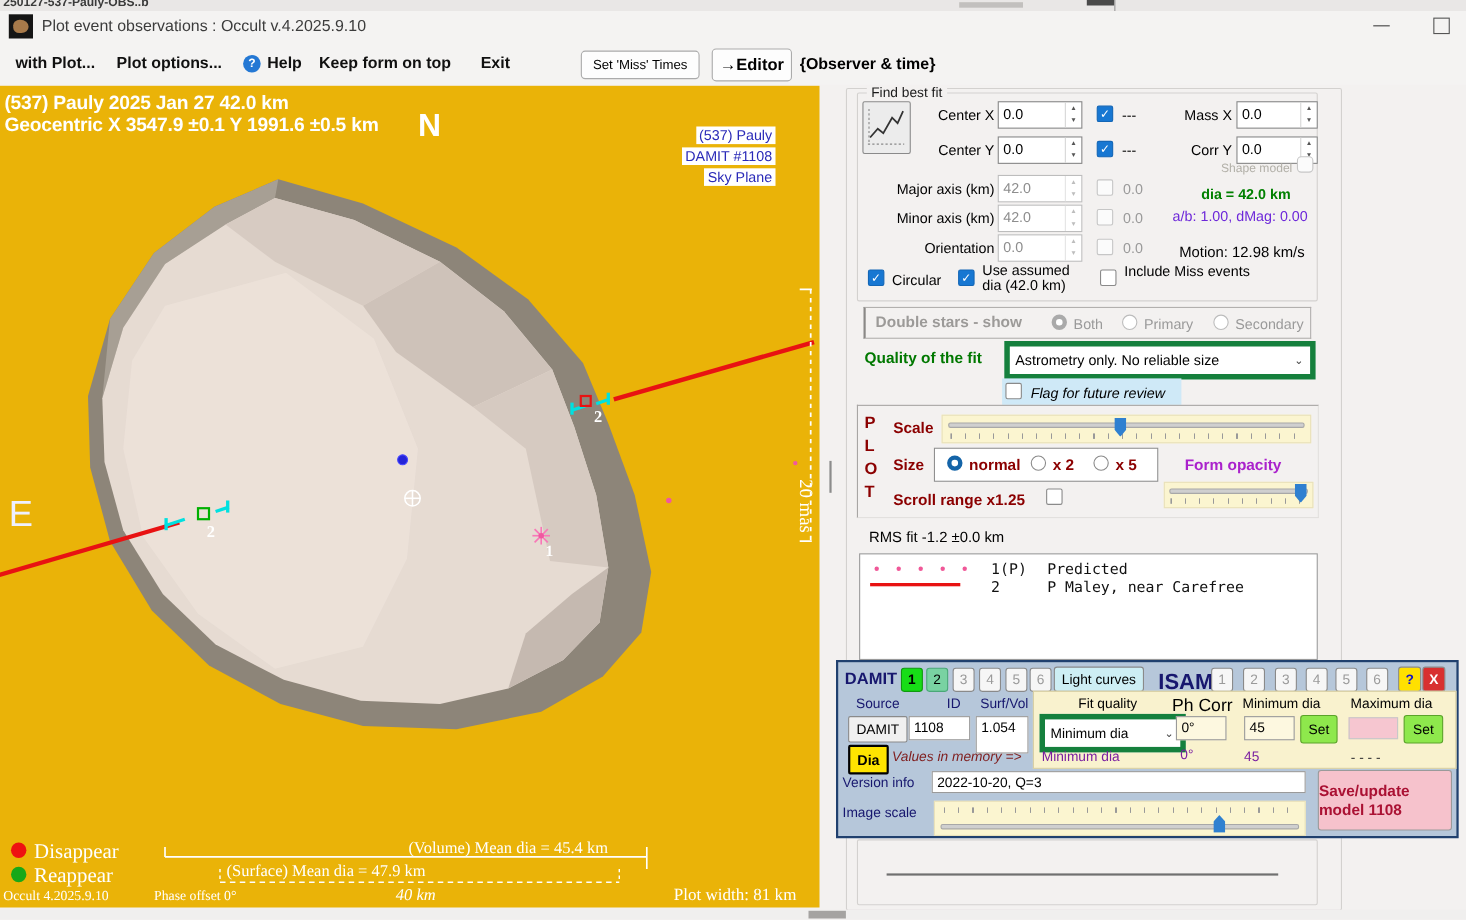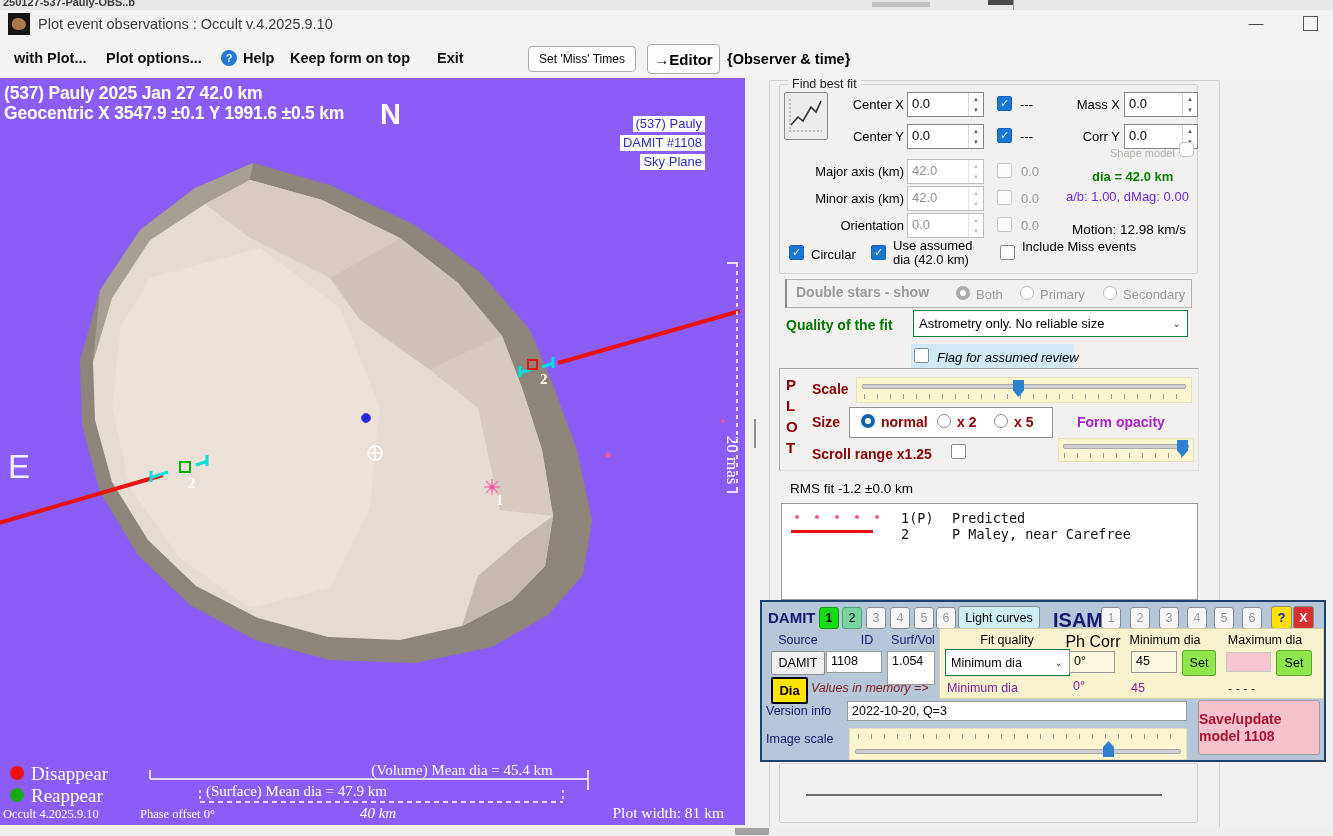--- a/index.html
+++ b/index.html
@@ -21,21 +21,21 @@
   
   .menubar{left:0;top:37px;width:1333px;height:40px;background:#f4f3f2}
   .mitem{top:50px;font-size:14.5px;font-weight:600;color:#101010;white-space:nowrap}
   .helpicon{left:221px;top:50px;width:16px;height:16px;border-radius:50%;background:#2478d4;color:#fff;
             font-size:11px;font-weight:bold;text-align:center;line-height:16px}
   .btn{border:1px solid #ababab;border-radius:4px;background:#fdfdfd;display:flex;align-items:center;justify-content:center;white-space:nowrap}
   .missbtn{left:528px;top:46px;width:106px;height:24px;font-size:12px}
   .editbtn{left:647px;top:44px;width:71px;height:28px;font-size:15px;font-weight:bold}
   .obstime{left:727px;top:51px;font-size:14.5px;font-weight:600}
   
-  .plotwrap{left:0;top:78px;width:745px;height:747px;background:#8b5cf6}
+  .plotwrap{left:0;top:78px;width:745px;height:747px;background:#eab308}
   .overlaylabels{left:586px;top:114px;width:119px;text-align:right}
   .overlaylabels div{margin-bottom:1px}
   .overlaylabels span{display:inline-block;background:#fff;color:#2a2ab8;font-size:13px;padding:0 3px 1px 3px}
   
   .gb{border:1px solid #d3d1cf;border-radius:2px}
   .gleg{position:absolute;top:-8px;left:8px;background:#f3f1f0;padding:0 4px;font-size:12.5px;color:#1a1a1a;white-space:nowrap}
   .spin{display:flex;border:1px solid #868686;background:#fff;font-size:13px;align-items:stretch}
   .spin .val{flex:1;padding:3px 0 0 4px}
   .sbtns{width:14px;display:flex;flex-direction:column;justify-content:space-around;align-items:center;
          border-left:1px solid #d6d6d6;color:#555;font-size:6px;line-height:1}
@@ -48,21 +48,21 @@
   .rad{width:14px;height:14px;border-radius:50%;border:1px solid #8a8a8a;background:#fff;box-sizing:border-box}
   .rad.on{border:4.5px solid #1464a8}
   .rad.disoff{border-color:#bcbcbc}
   .rad.dison{border:4.5px solid #aaaaaa}
   .gray{color:#9a9a9a}
   .green{color:#008000;font-weight:bold}
   .blue{color:#6d28d9}
   .navy{color:#17176e}
   .maroon{color:#8b0000;font-weight:bold}
   .purple{color:#aa22cc;font-weight:bold}
-  .cbo{border:1px solid #15803d;background:#fff;font-size:13px;display:flex;align-items:center;padding-left:5px}
+  .cbo{border:5px solid #15803d;background:#fff;font-size:13px;display:flex;align-items:center;padding-left:5px}
   .cbo .ar{margin-left:auto;padding-right:6px;color:#444;font-size:10px}
   .inp{border:1px solid #9a9a9a;background:#fff;font-size:12.5px;padding:2px 0 0 4px;box-sizing:border-box;white-space:nowrap;overflow:hidden}
   .sldr{background:#fbf5d0;border:1px solid #e9e1ba}
   .groove{position:absolute;height:3px;background:#cfcfcf;border:1px solid #a8a8a8;border-radius:2px}
   .ticks{position:absolute;height:5px;background:repeating-linear-gradient(90deg,#999 0,#999 1px,transparent 1px,transparent 13px)}
   .thumb{position:absolute;width:11px;height:17px;background:#2f80d0}
   .thumb.down{clip-path:polygon(0 0,100% 0,100% 62%,50% 100%,0 62%)}
   .thumb.up{clip-path:polygon(50% 0,100% 38%,100% 100%,0 100%,0 38%)}
   .mono{font-family:"DejaVu Sans Mono",monospace;font-size:13.5px;color:#111;white-space:pre}
   
@@ -301,21 +301,21 @@
 <span class="abs rad disoff" style="left:1103px;top:286px"></span>
 <div class="abs lbl gray" style="left:1123px;top:287px">Secondary</div>
 
 <div class="abs lbl" style="left:786px;top:317px;font-size:14px;font-weight:bold;color:#007800">Quality of the fit</div>
 <div class="abs cbo" style="left:913px;top:310px;width:268px;height:25px">
   <span>Astrometry only. No reliable size</span>
   <span class="ar">⌄</span>
 </div>
 <div class="abs" style="left:911px;top:344px;width:163px;height:24px;background:#cfe9f7"></div>
 <span class="abs chk" style="left:914px;top:348px"></span>
-<div class="abs lbl" style="left:937px;top:350px;font-style:italic">Flag for assumed review</div>
+<div class="abs lbl" style="left:937px;top:350px;font-style:italic">Flag for future review</div>
 
 <div class="abs" style="left:779px;top:368px;width:418px;height:101px;border:1px solid #a8a6a4;border-right-color:#e2e0de;border-bottom-color:#e2e0de"></div>
 <div class="abs maroon" style="left:786px;top:376px;font-size:15px">P</div>
 <div class="abs maroon" style="left:786px;top:397px;font-size:15px">L</div>
 <div class="abs maroon" style="left:786px;top:418px;font-size:15px">O</div>
 <div class="abs maroon" style="left:786px;top:439px;font-size:15px">T</div>
 <div class="abs maroon" style="left:812px;top:381px;font-size:14px">Scale</div>
 <div class="abs sldr" style="left:856px;top:377px;width:334px;height:24px">
   <span class="groove" style="left:5px;right:5px;top:6px"></span>
   <span class="ticks" style="left:7px;right:7px;top:16px"></span>

